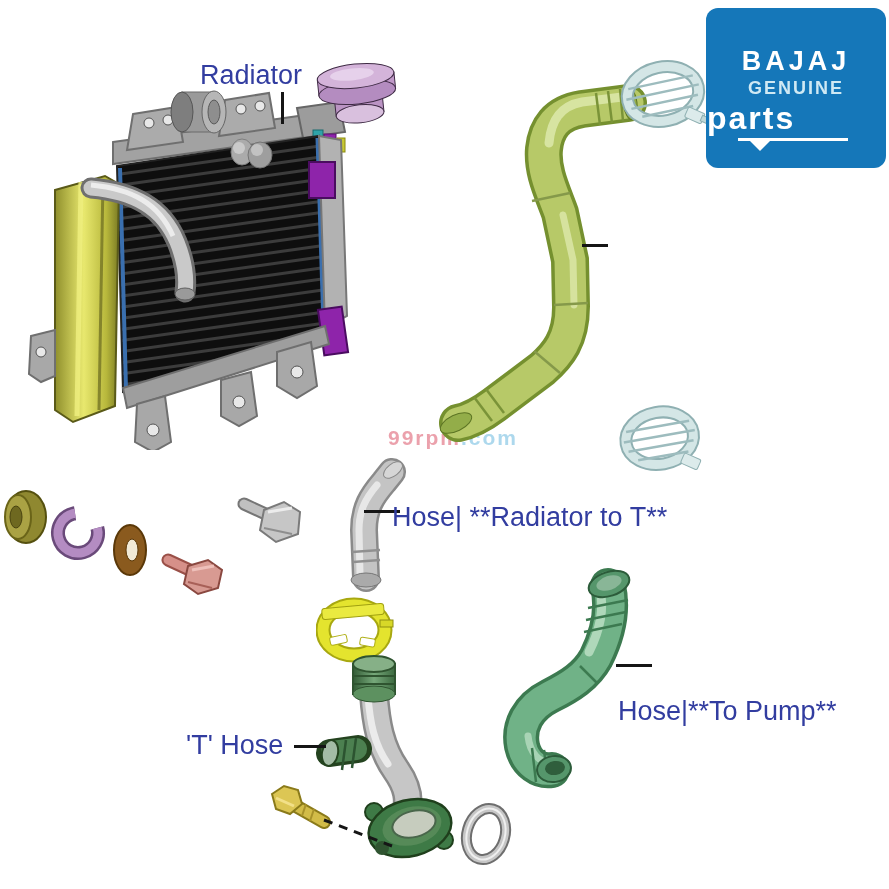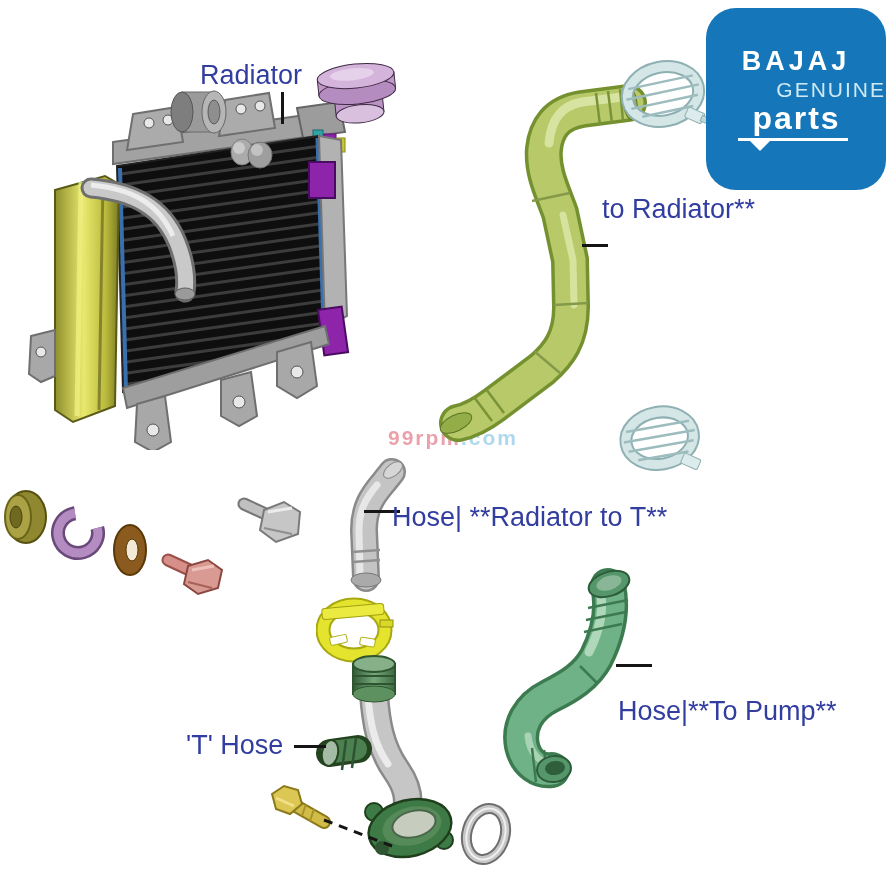--- a/index.html
+++ b/index.html
@@ -15,27 +15,27 @@
           font-family:"Liberation Sans",sans-serif;}
   .part{position:absolute;}
   .lbl{position:absolute;color:var(--label-color);font-size:27px;line-height:39px;white-space:nowrap;text-align:right;}
   .leader{position:absolute;background:#151515;}
   .wm{position:absolute;left:388px;top:426px;font-size:21px;font-weight:bold;letter-spacing:2px;opacity:.85;z-index:1;}
   .wm .m{color:var(--wm-main);}
   .wm .s{color:var(--wm-suffix);}
   svg.part{z-index:2;}
   .lbl,.leader{z-index:5;}
   
-  .logo{position:absolute;left:706px;top:8px;width:180px;height:182px;background:var(--brand-bg);
-        border-radius:30px;z-index:4;}
+  .logo{position:absolute;left:706px;top:8px;width:180px;height:160px;background:var(--brand-bg);
+        border-radius:12px;z-index:4;}
   .logo .l1{position:absolute;left:0;right:0;top:38px;text-align:center;color:var(--brand-text);
             font-size:27px;font-weight:bold;letter-spacing:4px;}
-  .logo .l2{position:absolute;left:0;right:0;top:70px;text-align:right;color:var(--brand-accent);
-            font-size:21px;letter-spacing:2px;}
-  .logo .l3{position:absolute;left:1px;right:0;top:92px;text-align:center;color:var(--brand-text);
+  .logo .l2{position:absolute;left:0;right:0;top:70px;text-align:center;color:var(--brand-accent);
+            font-size:18px;letter-spacing:2px;font-weight:bold;}
+  .logo .l3{position:absolute;left:1px;right:0;top:92px;color:var(--brand-text);
             font-size:32px;font-weight:bold;letter-spacing:2px;}
   .logo .rule{position:absolute;left:32px;top:130px;width:110px;height:3px;background:var(--brand-text);}
   .logo .tri{position:absolute;left:44px;top:133px;width:0;height:0;
              border-left:10px solid transparent;border-right:10px solid transparent;
              border-top:10px solid var(--brand-text);}
 </style>
 </head>
 <body>
 
 <div class="canvas">
@@ -283,21 +283,20 @@
   </svg>
 
   <div class="leader" style="left:281px;top:92px;width:3px;height:32px"></div>
   <div class="leader" style="left:582px;top:244px;width:26px;height:3px"></div>
   <div class="leader" style="left:364px;top:510px;width:36px;height:3px"></div>
   <div class="leader" style="left:616px;top:664px;width:36px;height:3px"></div>
   <div class="leader" style="left:294px;top:745px;width:32px;height:3px"></div>
 
   <div class="lbl" style="left:200px;top:56px">Radiator</div>
   <div class="lbl" style="left:602px;top:190px">
-    <div>to Radiator**</div>
   </div>
   <div class="lbl" style="left:392px;top:498px">Hose| **Radiator to T**</div>
   <div class="lbl" style="left:186px;top:726px">'T' Hose</div>
   <div class="lbl" style="left:618px;top:692px">Hose|**To Pump**</div>
 
   <div class="logo">
     <div class="l1">BAJAJ</div>
     <div class="l2">GENUINE</div>
     <div class="l3">parts</div>
     <div class="rule"></div>

